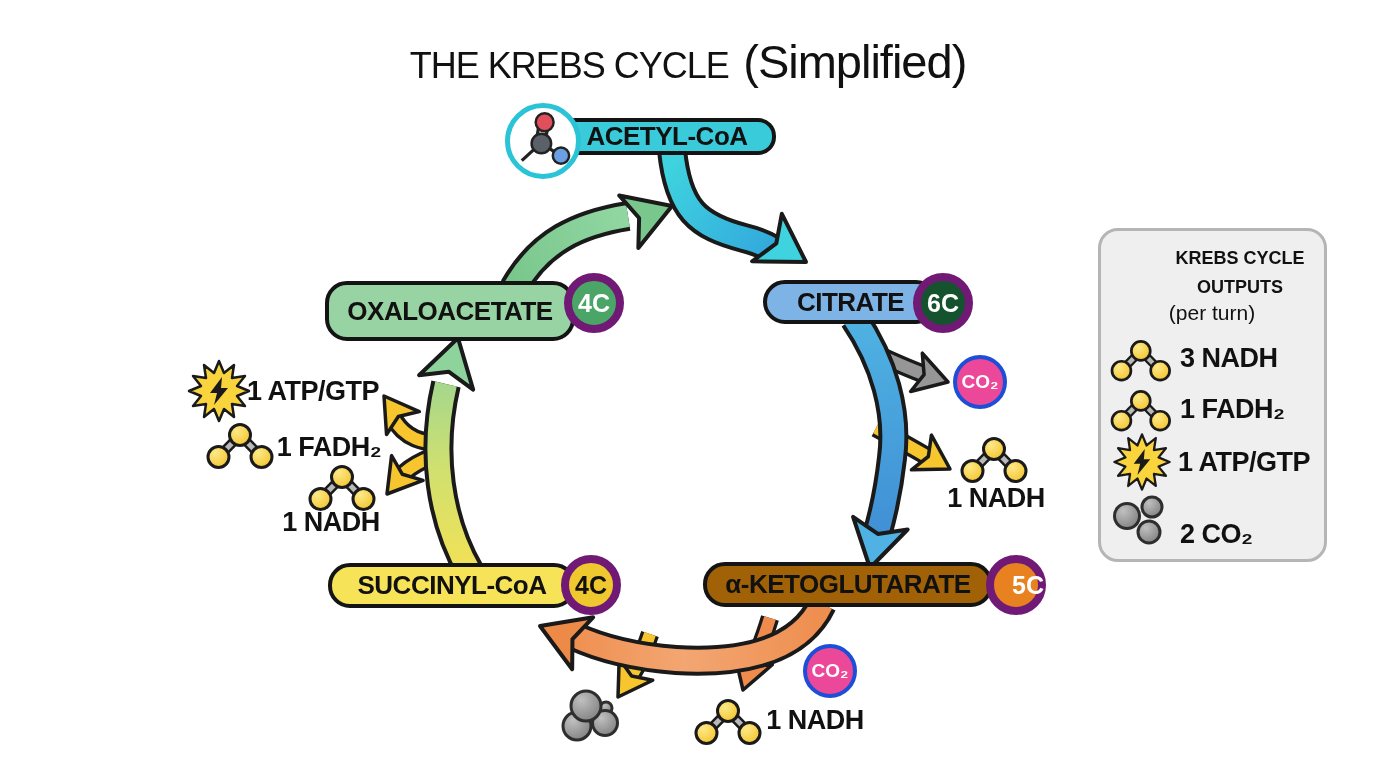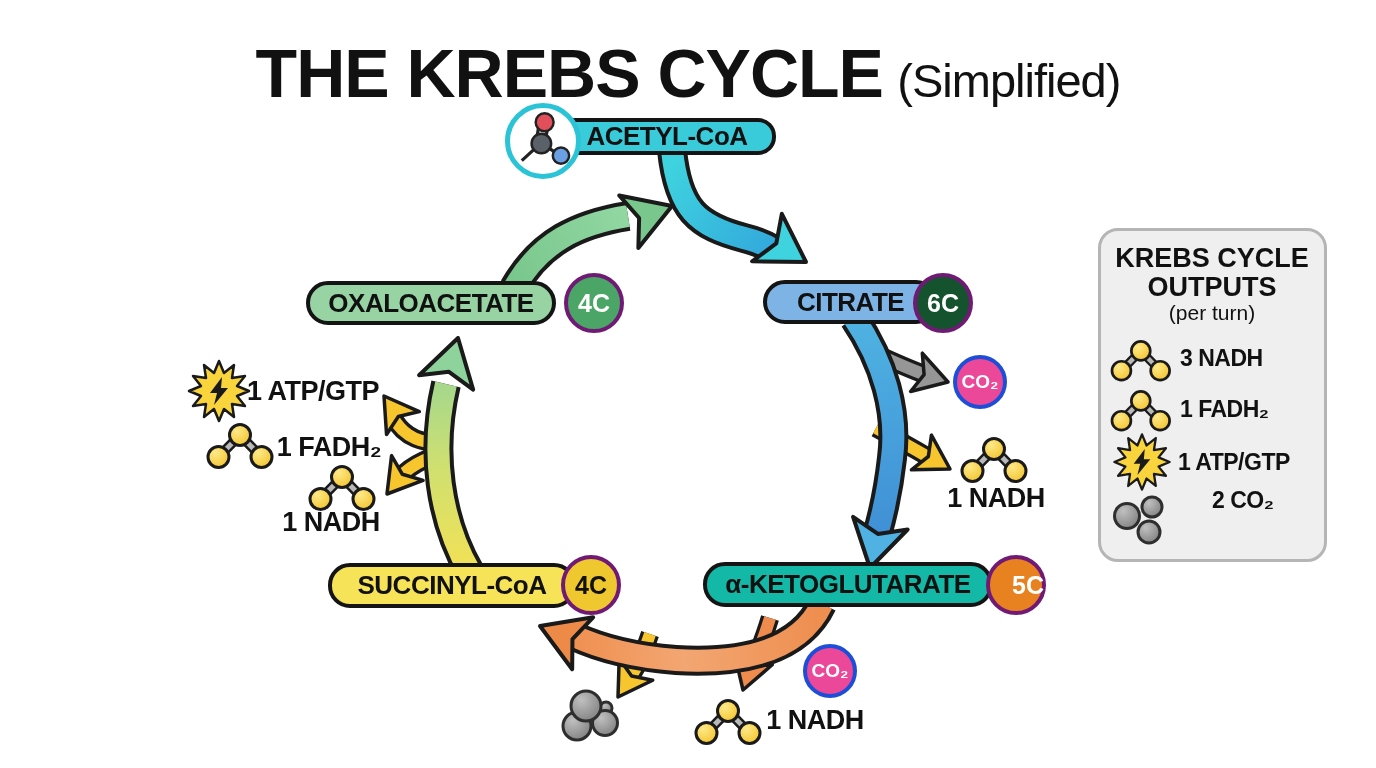--- a/index.html
+++ b/index.html
@@ -1,47 +1,47 @@
 <!DOCTYPE html>
 <html><head>
 <meta charset="utf-8">
 <style>
   html,body{margin:0;padding:0;background:#fff;}
   #stage{position:relative;width:1376px;height:768px;background:#ffffff;overflow:hidden;
          font-family:"Liberation Sans","DejaVu Sans",sans-serif;color:#111;}
   #diagram-svg{position:absolute;left:0;top:0;z-index:1;pointer-events:none;}
   
   .title-wrap{position:absolute;left:0;top:34px;width:100%;text-align:center;z-index:2;}
-  .title-main{font-size:68px;font-weight:700;letter-spacing:-1px;}
+  .title-main{font-size:36px;font-weight:400;letter-spacing:-1px;}
   .title-suffix{font-size:47px;font-weight:400;letter-spacing:-1px;margin-left:10px;}
   
   .pill{position:absolute;z-index:2;display:flex;align-items:center;justify-content:center;
         border:4px solid #141414;border-radius:22px;font-weight:700;font-size:26px;
         letter-spacing:-0.5px;box-sizing:border-box;white-space:nowrap;}
   .badge{position:absolute;z-index:3;display:flex;align-items:center;justify-content:center;
-         border:4px solid #701a75;border-radius:50%;font-weight:700;font-size:25px;
+         border:8px solid #701a75;border-radius:50%;font-weight:700;font-size:25px;
          box-sizing:border-box;color:#fff;}
   
   .acetyl-circle{position:absolute;z-index:4;left:505px;top:103px;width:76px;height:76px;
                  background:#fff;border:5px solid #2BC4D6;border-radius:50%;box-sizing:border-box;
                  display:flex;align-items:center;justify-content:center;}
   
   .out-label{position:absolute;z-index:2;transform:translate(-50%,-50%);font-weight:700;
              font-size:27px;white-space:nowrap;letter-spacing:-0.5px;}
   .co2-circle{position:absolute;z-index:2;width:54px;height:54px;border-radius:50%;
               background:#ec4899;border:4px solid #1d4ed8;box-sizing:border-box;
               display:flex;align-items:center;justify-content:center;color:#fff;
               font-weight:700;font-size:19px;}
   
   .legend-box{position:absolute;z-index:0;left:1098px;top:228px;width:229px;height:334px;
               background:#EFEFEF;border:3px solid #B5B5B5;border-radius:20px;box-sizing:border-box;}
   .legend-text{position:absolute;z-index:2;transform:translate(-50%,-50%);white-space:nowrap;}
-  .legend-title{font-size:27px;font-weight:700;}
+  .legend-title{font-size:18px;font-weight:700;margin-left:28px;}
   .legend-sub{font-size:21px;font-weight:400;}
-  .legend-item-label{position:absolute;z-index:2;transform:translate(0,-50%);font-size:23px;
+  .legend-item-label{position:absolute;z-index:2;transform:translate(0,-50%);font-size:27px;
                      font-weight:700;white-space:nowrap;letter-spacing:-0.5px;}
 </style>
 </head>
 <body>
 
 <div id="stage">
 
   <div class="legend-box"></div>
 
   <svg id="diagram-svg" width="1376" height="768" viewBox="0 0 1376 768">
@@ -191,26 +191,26 @@
       <circle cx="36" cy="41" r="12" fill="#5B6168" stroke="#222" stroke-width="3"></circle>
       <circle cx="60" cy="56" r="10" fill="#6B9FE3" stroke="#222" stroke-width="3"></circle>
     </svg>
   </div>
 
   <div class="pill" style="left:763px;top:280px;width:175px;height:44px;background:#7EB3E6;">
     <span>CITRATE</span>
   </div>
   <div class="badge" style="left:913px;top:273px;width:60px;height:60px;background:#14532d;">6C</div>
 
-  <div class="pill" style="left:306px;top:281px;width:250px;height:44px;background:#97D3A3;">
+  <div class="pill" style="left:325px;top:281px;width:250px;height:60px;background:#97D3A3;">
     <span>OXALOACETATE</span>
   </div>
   <div class="badge" style="left:564px;top:273px;width:60px;height:60px;background:#4AA566;">4C</div>
 
-  <div class="pill" style="left:703px;top:562px;width:290px;height:45px;background:#14b8a6;">
+  <div class="pill" style="left:703px;top:562px;width:290px;height:45px;background:#a16207;">
     <span>α-KETOGLUTARATE</span>
   </div>
   <div class="badge" style="left:986px;top:555px;width:60px;height:60px;background:#E8811F;padding-left:24px;">5C</div>
 
   <div class="pill" style="left:328px;top:563px;width:248px;height:45px;background:#F6E358;">
     <span>SUCCINYL-CoA</span>
   </div>
   <div class="badge" style="left:561px;top:555px;width:60px;height:60px;background:#EFC72E;color:#111;">4C</div>
 
   <div class="co2-circle" style="left:953px;top:355px;">CO₂</div>
@@ -223,15 +223,15 @@
   <div class="out-label" style="left:329px;top:447px;">1 FADH₂</div>
   <div class="out-label" style="left:331px;top:522px;">1 NADH</div>
 
   <div class="legend-text legend-title" style="left:1212px;top:258px;">KREBS CYCLE</div>
   <div class="legend-text legend-title" style="left:1212px;top:287px;">OUTPUTS</div>
   <div class="legend-text legend-sub" style="left:1212px;top:313px;">(per turn)</div>
 
   <div class="legend-item-label" style="left:1180px;top:358px;">3 NADH</div>
   <div class="legend-item-label" style="left:1180px;top:409px;">1 FADH₂</div>
   <div class="legend-item-label" style="left:1178px;top:462px;">1 ATP/GTP</div>
-  <div class="legend-item-label" style="left:1180px;top:500px;margin-left:32px;">2 CO₂</div>
+  <div class="legend-item-label" style="left:1180px;top:534px;">2 CO₂</div>
 
 </div>
 
 </body></html>

